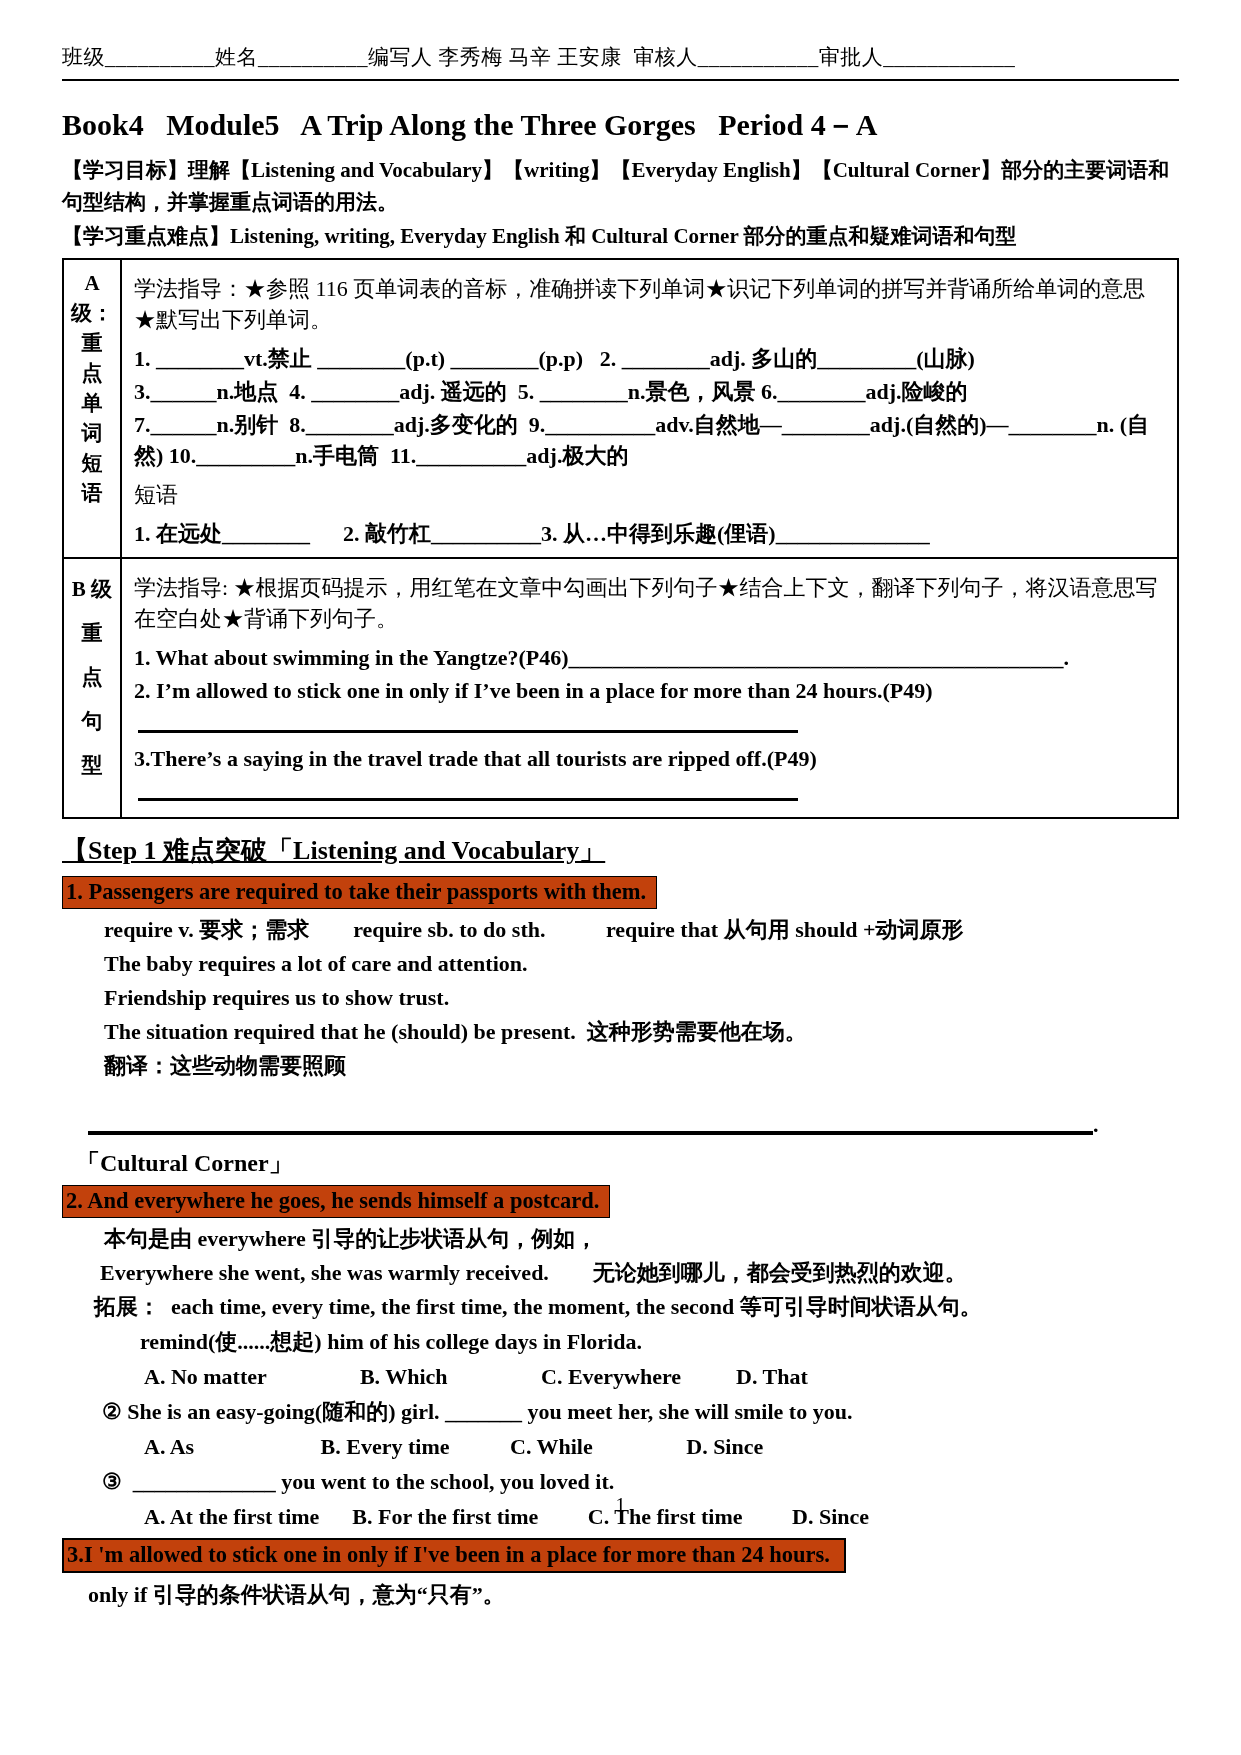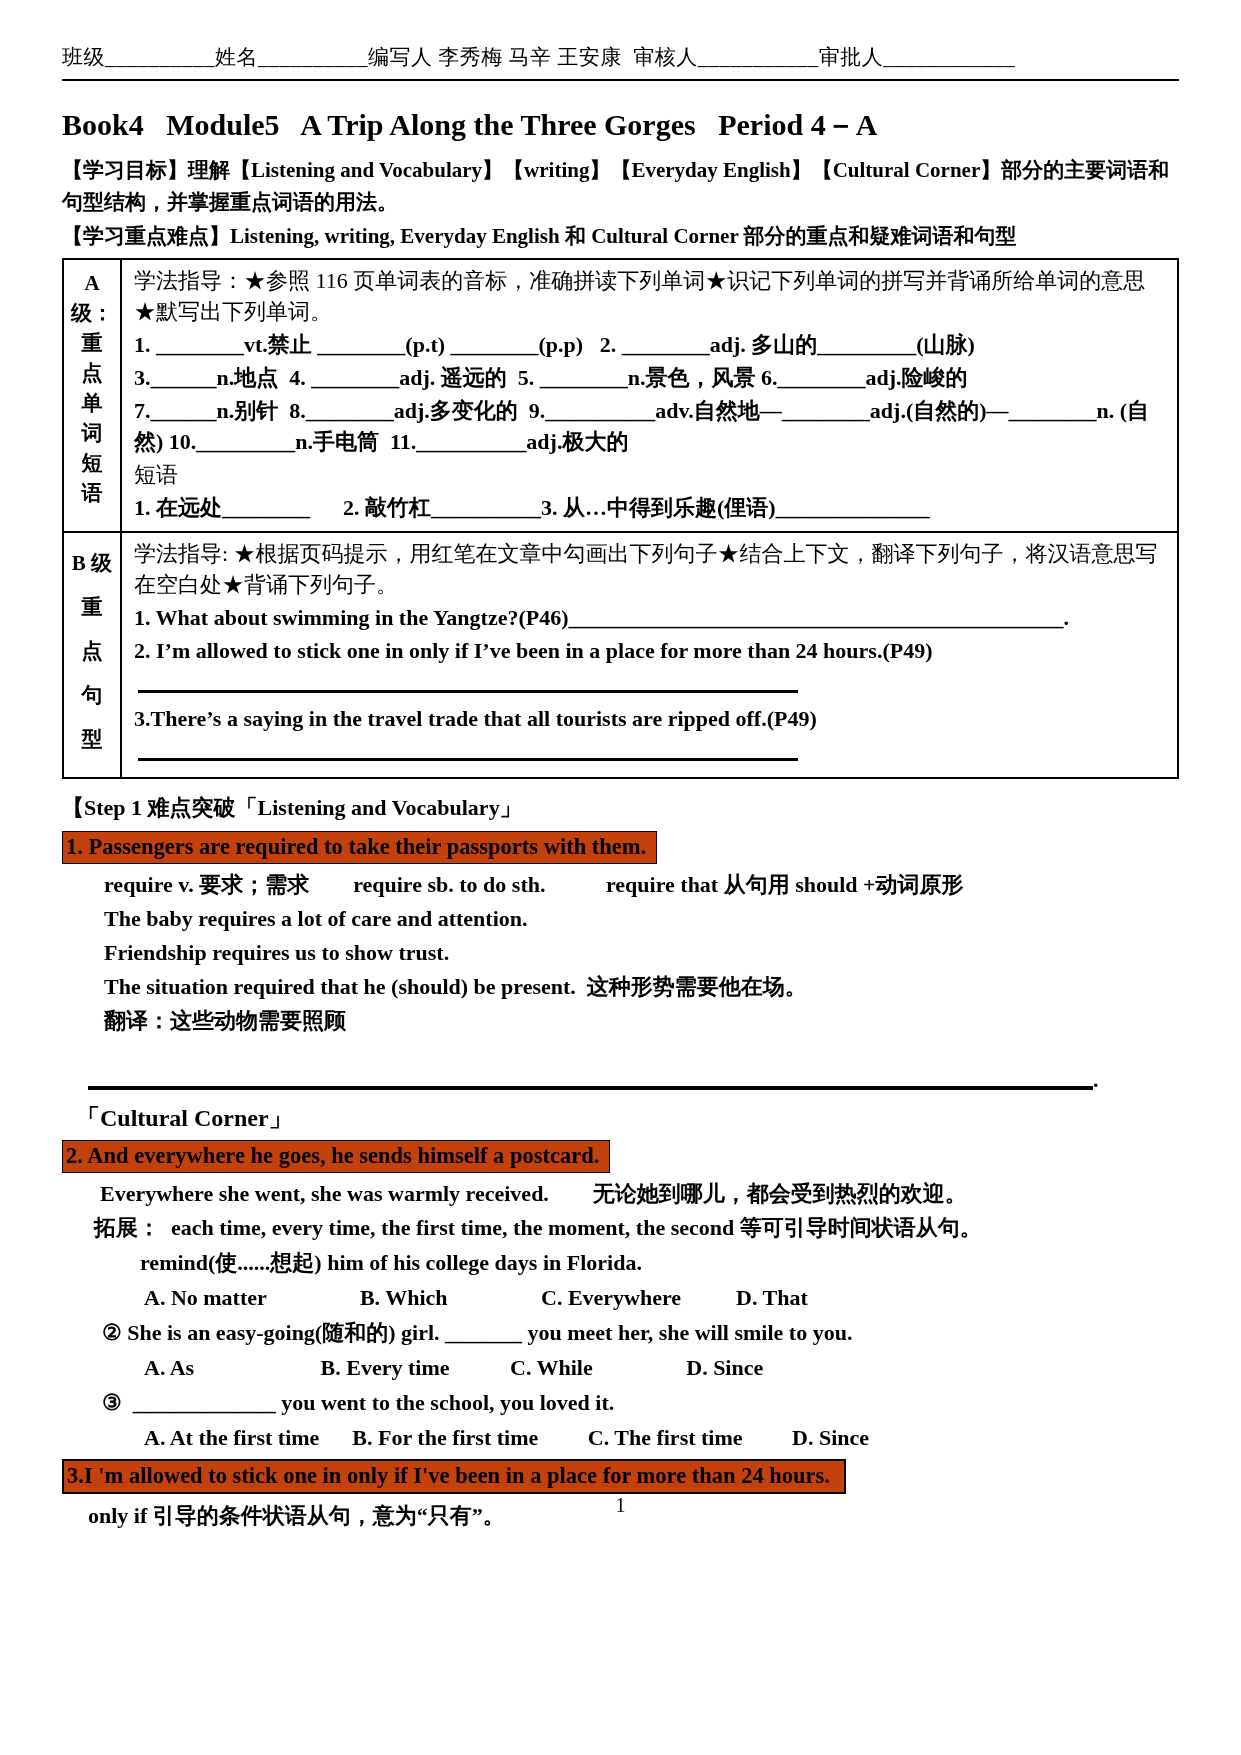--- a/index.html
+++ b/index.html
@@ -21,32 +21,32 @@
   }
   .obj{font-size:21px;font-weight:bold;line-height:32px;margin:2px 0;}
   
   table.main{width:100%;border-collapse:collapse;margin-top:6px;}
   table.main td{border:2px solid #000;vertical-align:top;}
   .label-cell{width:52px;text-align:center;font-weight:bold;font-size:21px;padding:8px 2px;}
   .label-cell span{display:block;}
   .lh-a span{line-height:30px;}
   .lh-b span{line-height:44px;}
   .content-cell{padding:5px 12px 6px 12px;font-size:22px;line-height:31px;}
-  .guide{margin:0 0;}
+  .guide{margin:8px 0;}
   .item{font-weight:bold;margin:2px 0;}
   
   .rule-row{display:flex;align-items:flex-end;}
   .rule-row .line{border-bottom:3px solid #000;height:20px;}
   .rule-b{margin:4px 0 10px 4px;}
   .rule-b .line{width:660px;}
   .rule-long{margin:30px 0 4px 26px;}
   .rule-long .line{width:1005px;border-bottom-width:4px;}
   .rule-row .dot{font-weight:bold;font-size:22px;line-height:20px;}
   
-  .step-heading{font-size:22px;font-weight:bold;margin:14px 0 6px 0;}
+  .step-heading{font-size:26px;font-weight:bold;margin:14px 0 6px 0;text-decoration:underline;}
   .hl{
     display:inline-block;background:#c2410c;border:1px solid #000;
     font-weight:bold;font-size:22.5px;line-height:28px;padding:1px 10px 2px 3px;margin:2px 0;
   }
   .hl3{border-width:2px;padding-right:14px;text-align:right;}
   .body-line{font-size:22px;font-weight:bold;line-height:31px;margin:3px 0 3px 42px;}
   .corner-heading{font-size:24px;font-weight:bold;margin:12px 0 4px 14px;}
   .q{font-size:22px;font-weight:bold;line-height:31px;margin:4px 0 4px 40px;}
   .q-cont{margin-left:78px;}
   .opts{margin-left:82px;}
@@ -124,20 +124,21 @@
   <div class="rule-row rule-long">
     <span class="line"></span>
       <span class="dot">.</span>
   </div>
 
   <div class="corner-heading pre">「Cultural Corner」</div>
 
   <div>
     <span class="hl pre">2. And everywhere he goes, he sends himself a postcard.</span>
   </div>
+  <p class="body-line pre">本句是由 everywhere 引导的让步状语从句，例如，</p>
   <p class="body-line pre" style="margin-left:38px;">Everywhere she went, she was warmly received.        无论她到哪儿，都会受到热烈的欢迎。</p>
   <p class="body-line pre" style="margin-left:32px;">拓展：  each time, every time, the first time, the moment, the second 等可引导时间状语从句。</p>
 
   <p class="q q-cont pre">remind(使......想起) him of his college days in Florida.</p>
   <p class="q opts pre">A. No matter                 B. Which                 C. Everywhere          D. That</p>
 
   <p class="q pre">② She is an easy-going(随和的) girl. _______ you meet her, she will smile to you.</p>
   <p class="q opts pre">A. As                       B. Every time           C. While                 D. Since</p>
 
   <p class="q pre">③  _____________ you went to the school, you loved it.</p>

